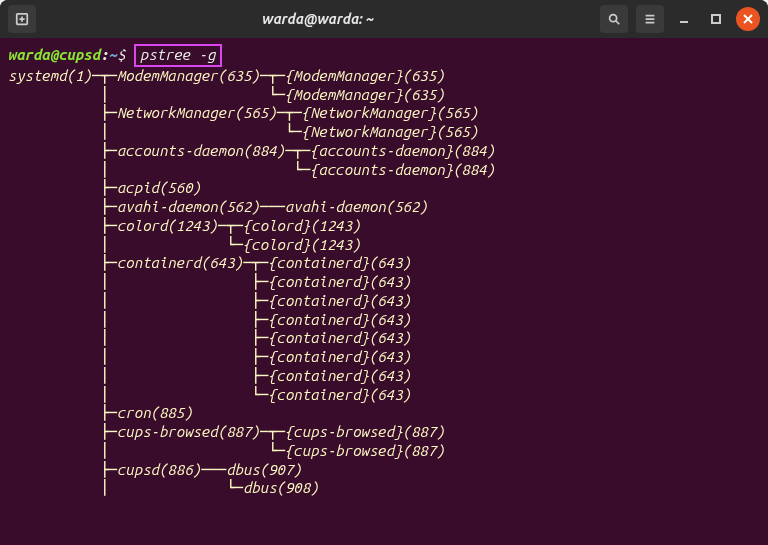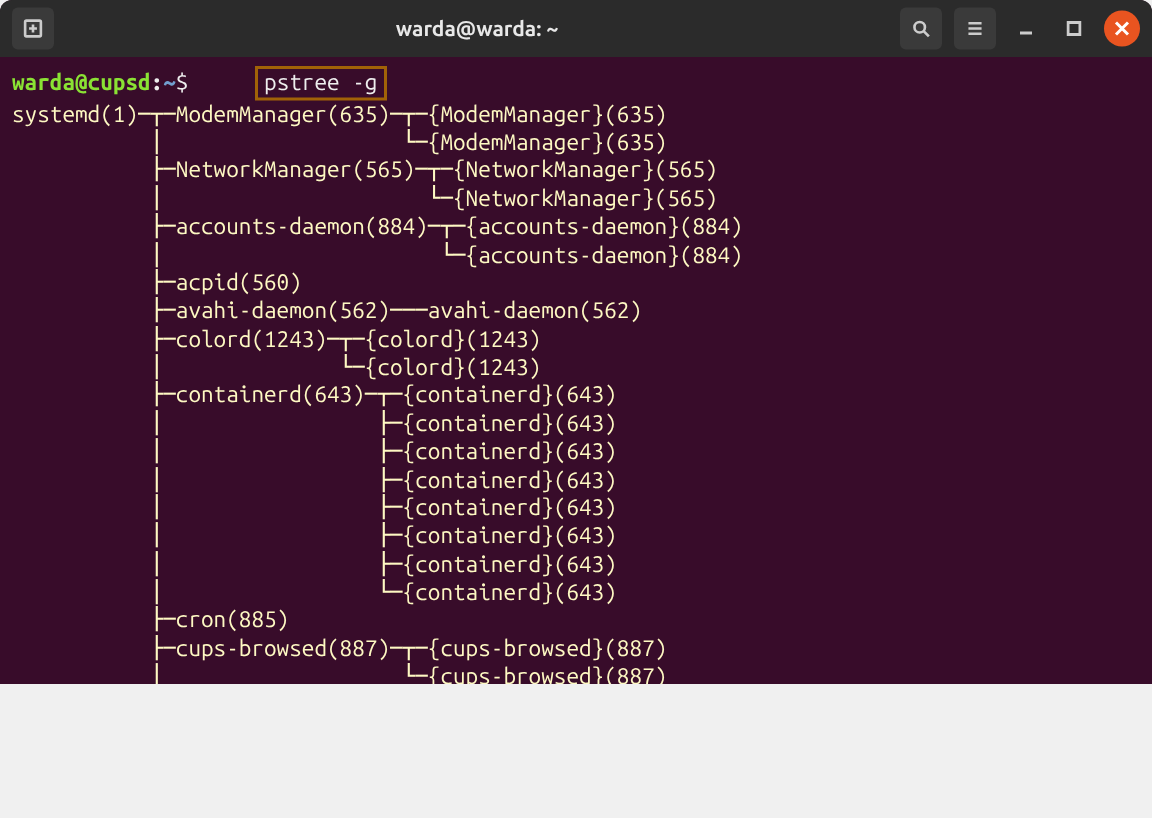--- a/index.html
+++ b/index.html
@@ -6,26 +6,27 @@
     margin: 0;
     padding: 0;
     background: #f0f0f0;
     font-family: "Ubuntu Mono", "DejaVu Sans Mono", monospace;
     width: 768px;
     height: 545px;
     overflow: hidden;
   }
   .window {
     width: 768px;
-    height: 456px;
+    height: 545px;
     background: #380c2a;
     display: flex;
     flex-direction: column;
     border-radius: 8px 8px 0 0;
     overflow: hidden;
+    font-style: italic;
   }
   .titlebar {
     height: 38px;
     background: #2b2b2b;
     display: flex;
     align-items: center;
     padding: 0 8px;
     gap: 8px;
     color: #ddd;
     font-family: "Ubuntu", sans-serif;
@@ -71,24 +72,23 @@
     font-size: 15px;
     line-height: 1.25;
     white-space: pre;
     overflow: hidden;
   }
   .prompt-user { color: #8ae234; font-weight: bold; }
   .prompt-colon { color: #eee; font-weight: bold; }
   .prompt-path { color: #729fcf; font-weight: bold; }
   .prompt-dollar { color: #eee; }
   .cmd-box {
-    border: 2px solid #a16207;
+    border: 2px solid #d946ef;
     padding: 0 4px;
     display: inline-block;
-    margin-left: 36px;
   }
   .cmd-text { color: #eee; }
   .tree { color: #fef9c3; }
 </style>
 </head>
 <body>
 
 <div class="window">
   <div class="titlebar">
     <div class="tb-left">

